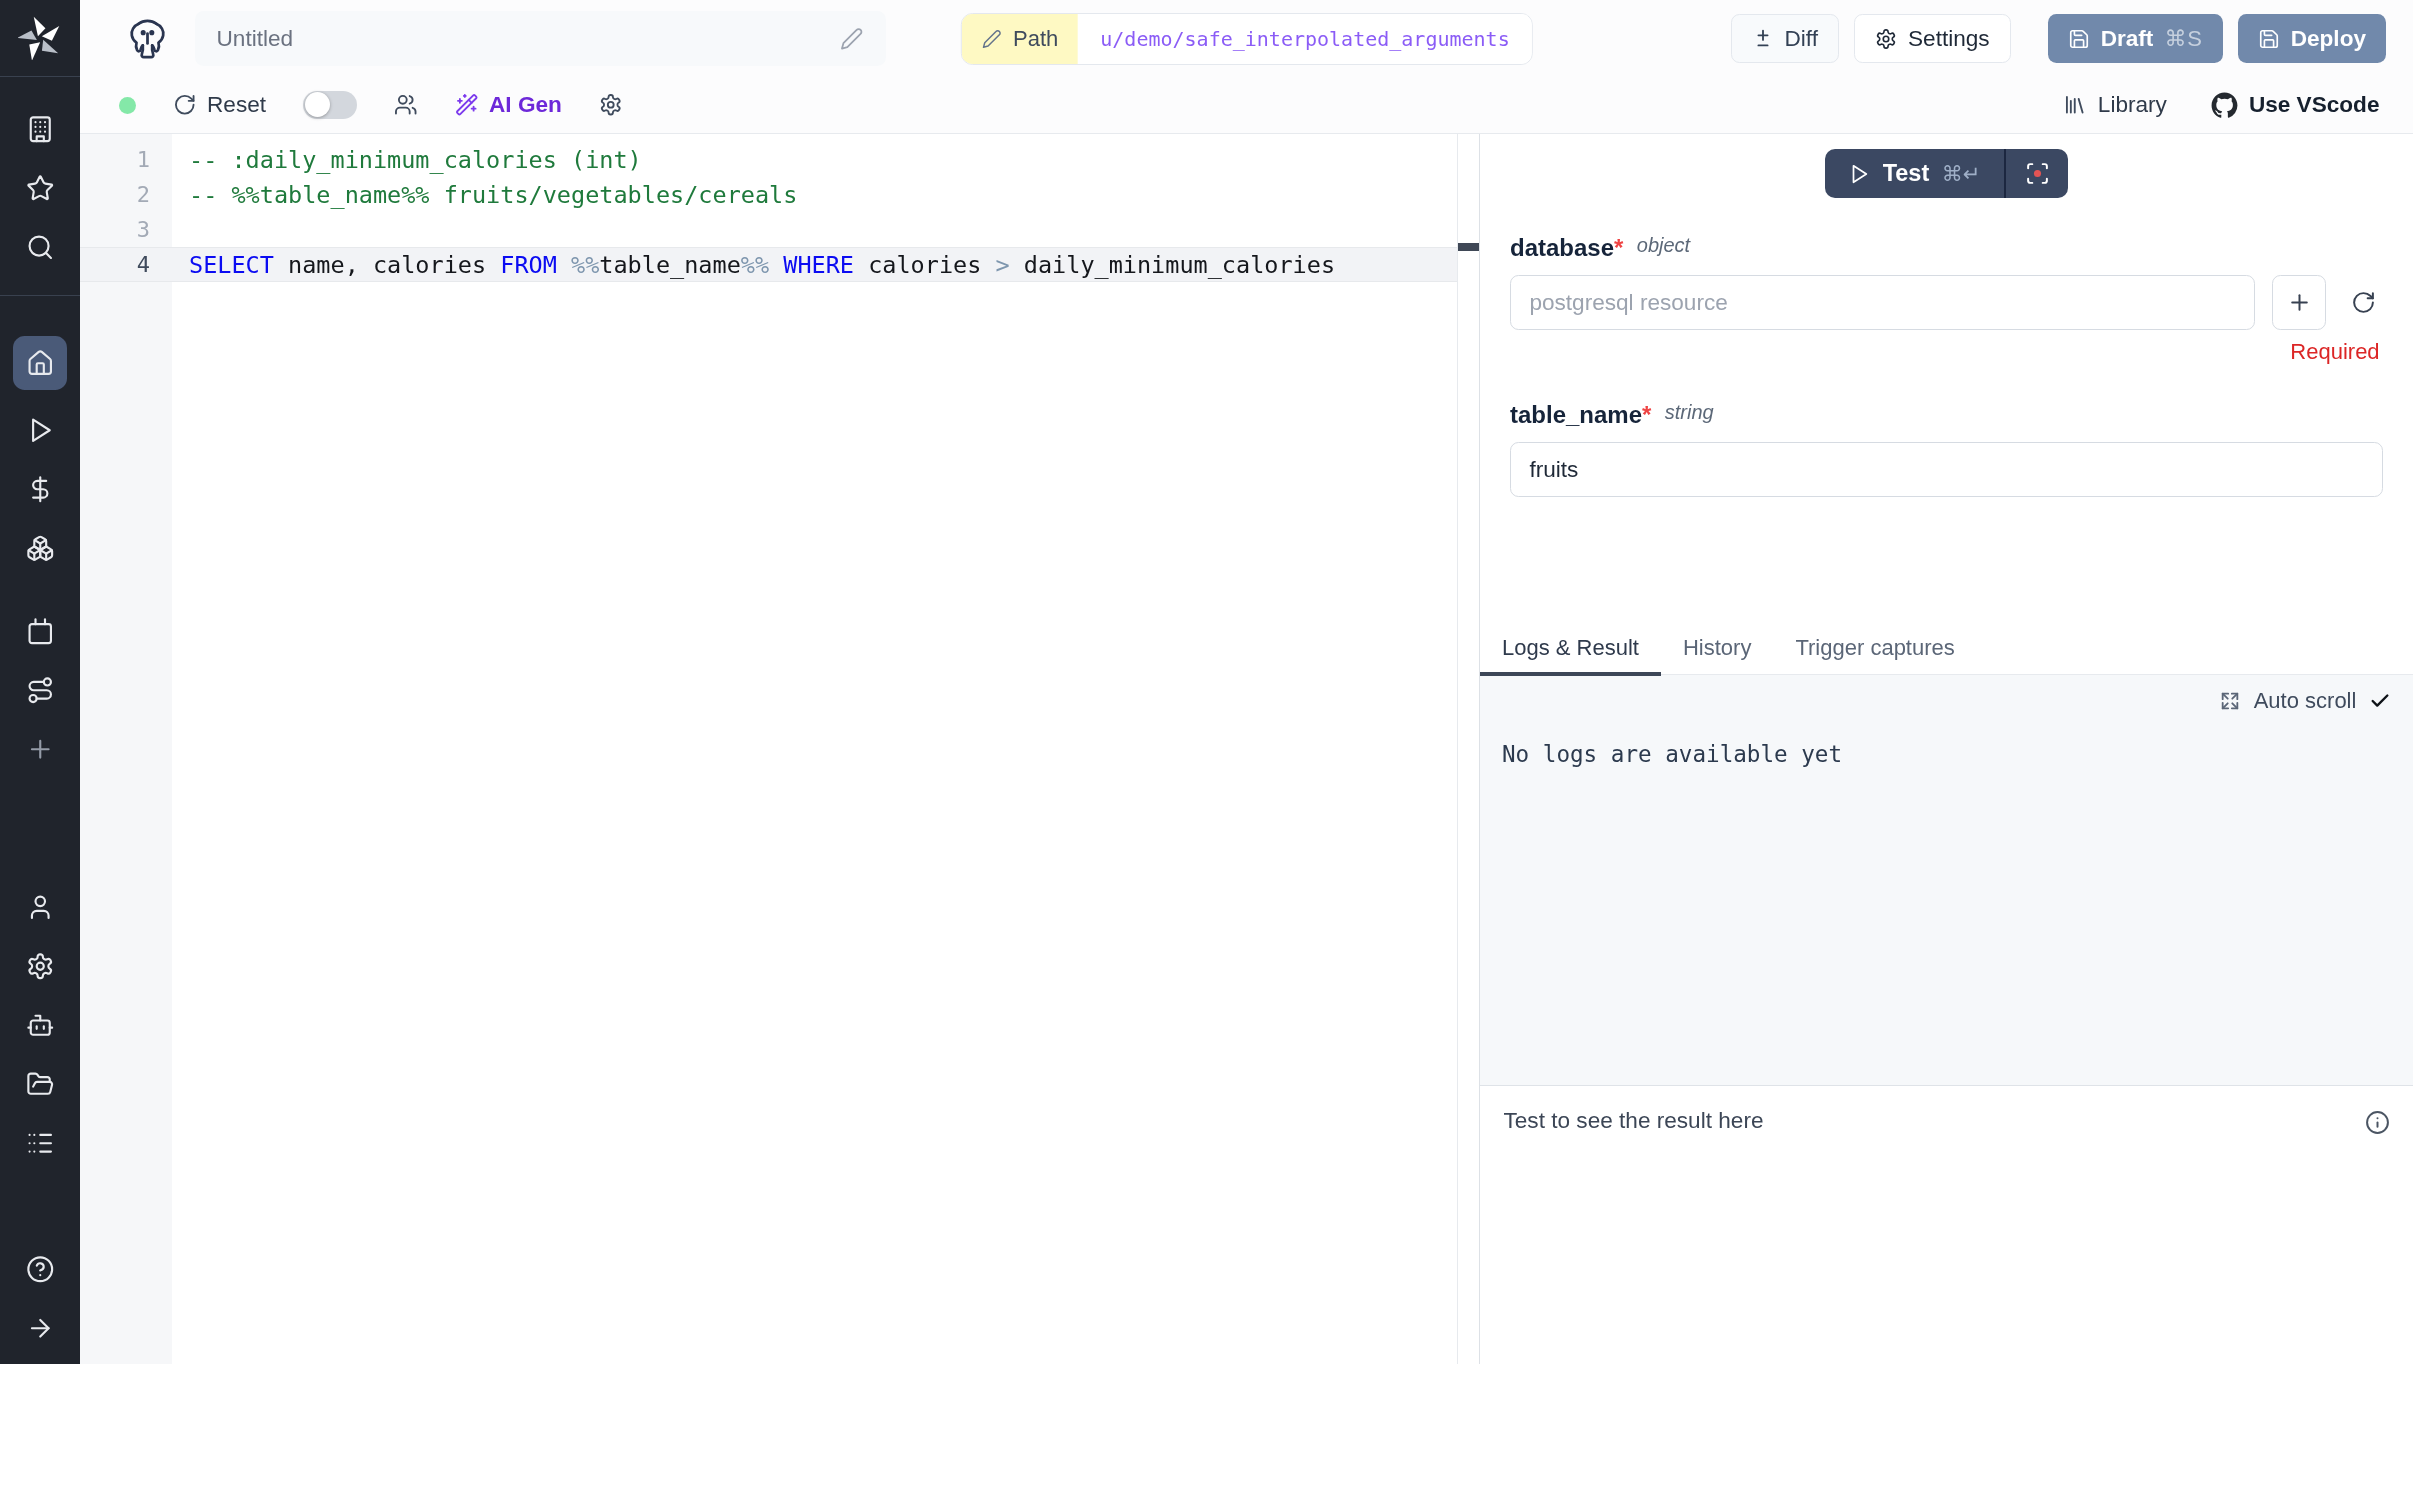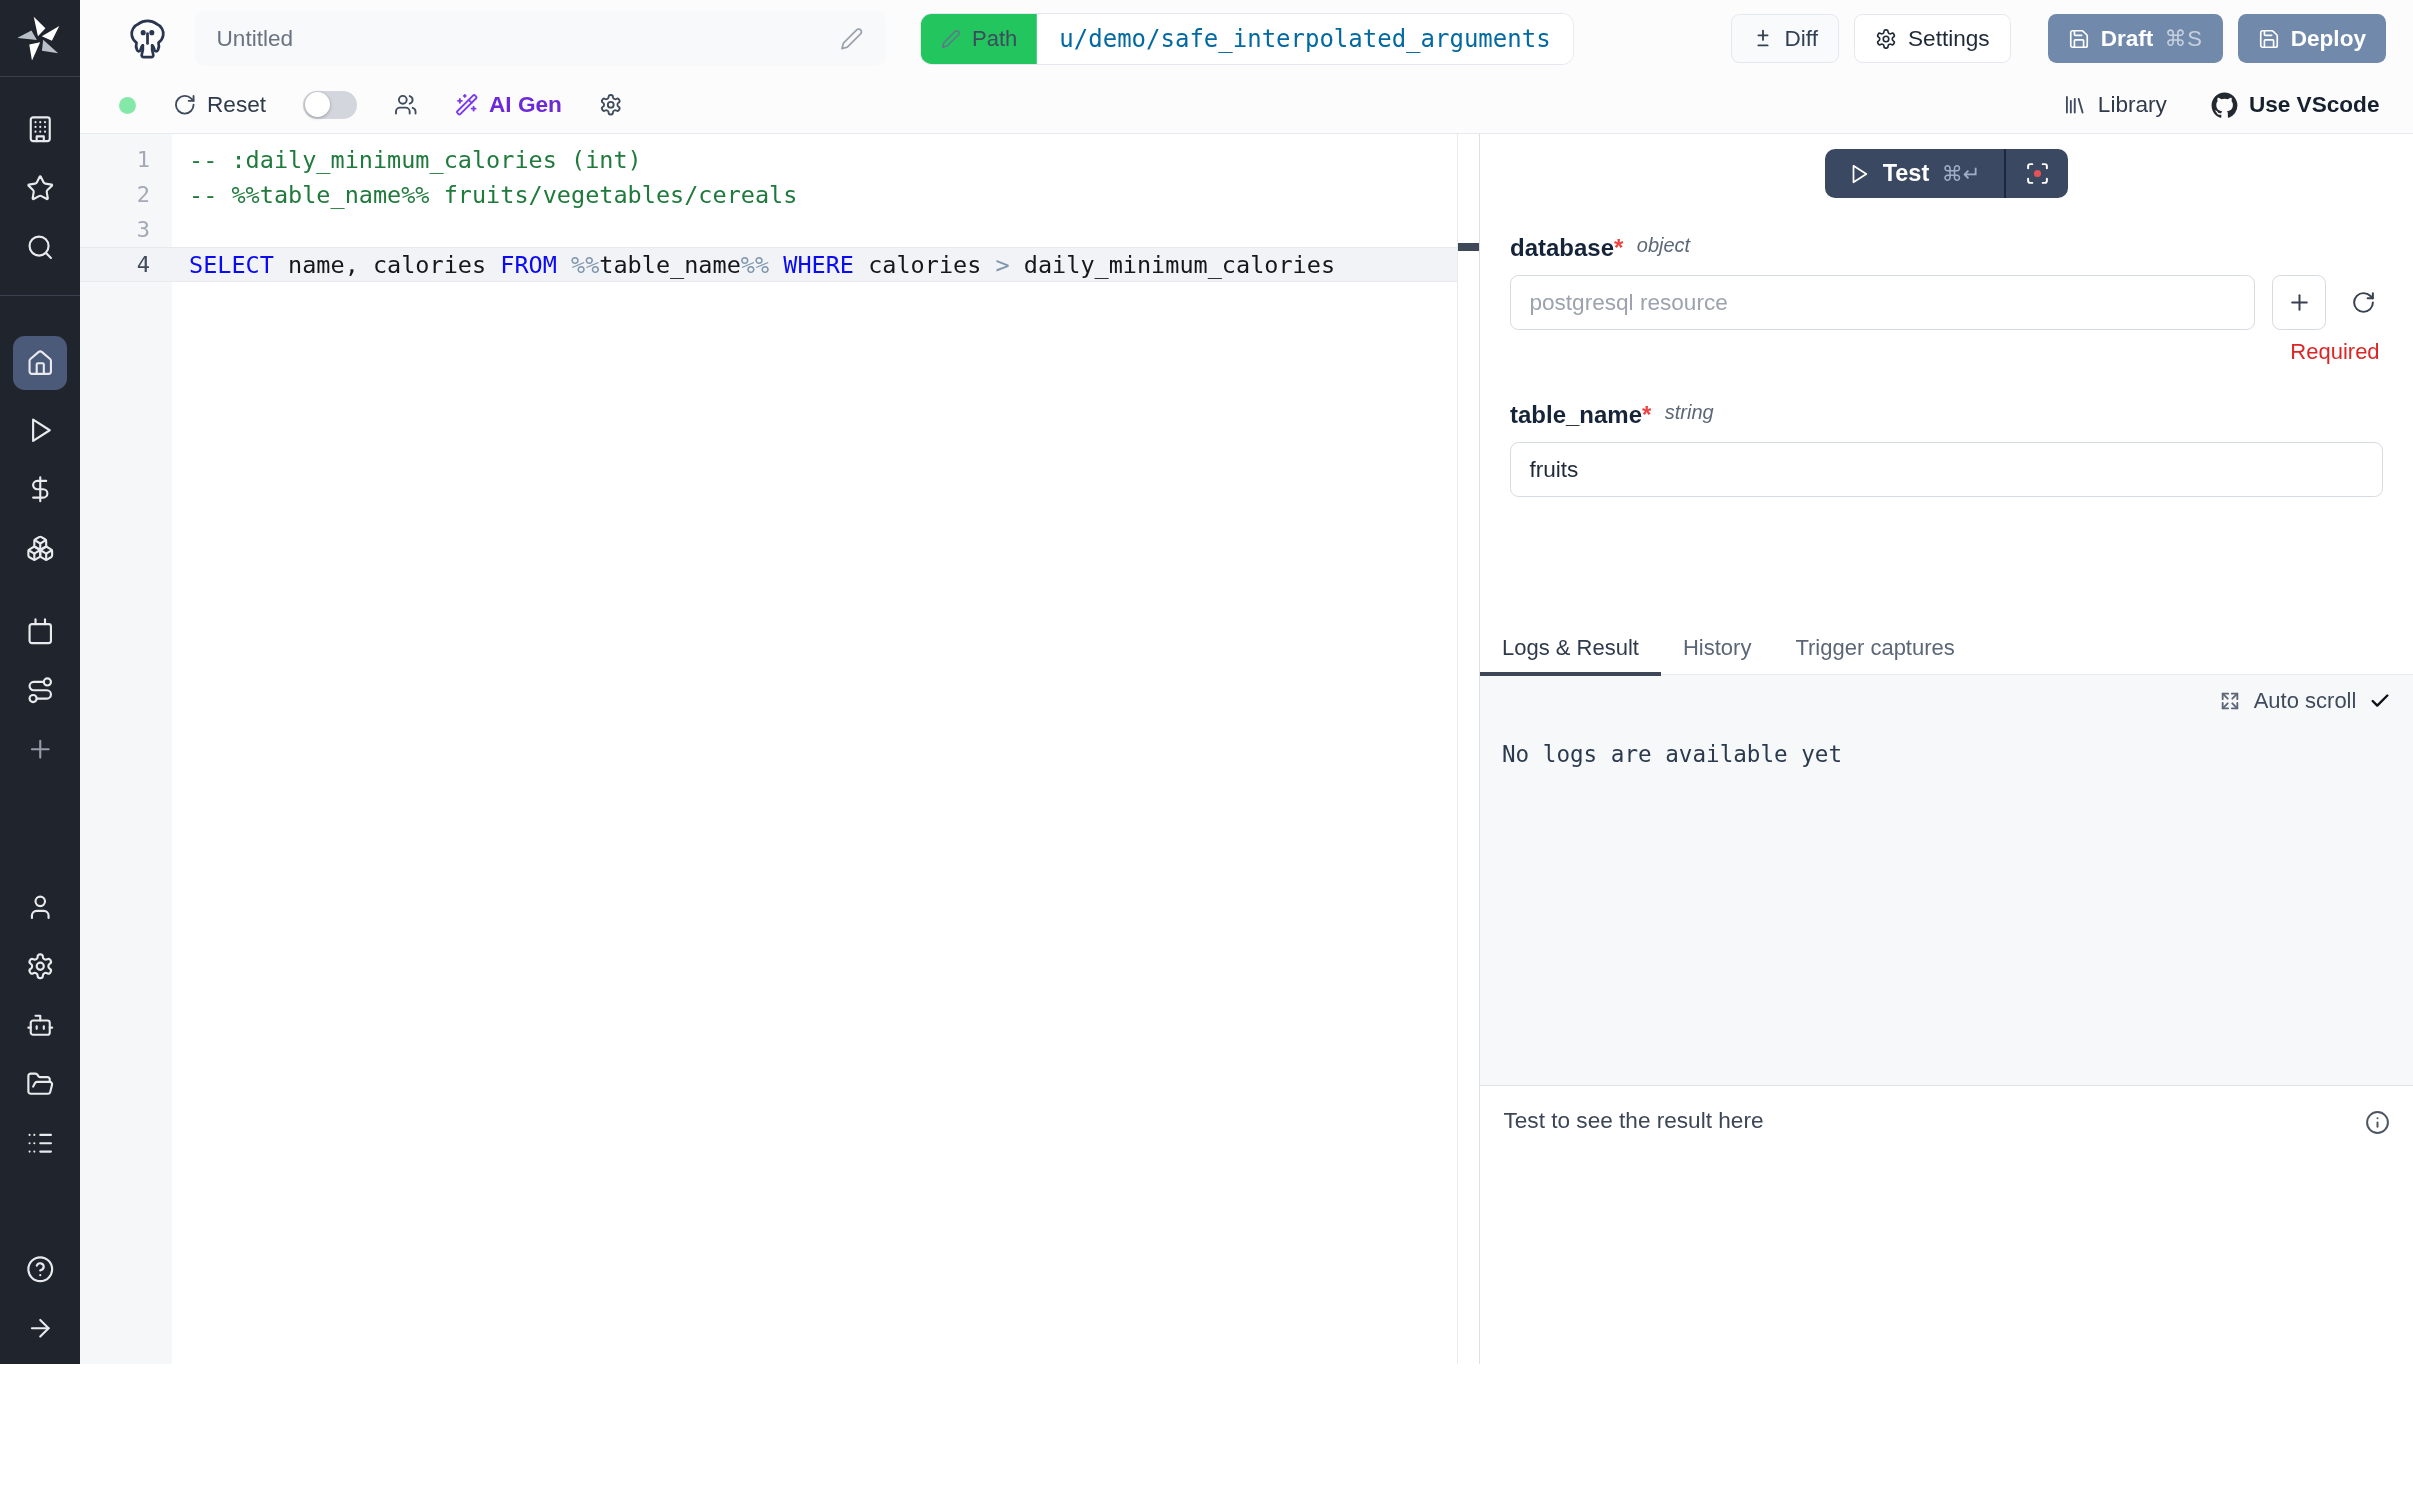--- a/index.html
+++ b/index.html
@@ -23,23 +23,23 @@
   .icon-btn.gap-before { margin-top:23.5px; }
 
   
   .content { flex:1; display:flex; flex-direction:column; min-width:0; }
   .topbar { height:77px; background:#fcfcfd; display:flex; align-items:center; padding:0 27px; position:relative; flex-shrink:0; }
   .lang-icon { width:47px; height:47px; color:#2a3550; margin-left:17px; flex-shrink:0; }
   .lang-icon svg { width:47px; height:47px; }
   .title-box { margin-left:23.5px; width:691px; height:55px; background:#f7f9fb; border-radius:8.4px; display:flex; align-items:center; padding:0 22px; color:#6b7280; font-size:22.6px; cursor:text; }
   .title-pencil { margin-left:auto; color:#9ca3af; width:23.5px; height:23.5px; }
   .path-chip { position:absolute; left:50%; transform:translateX(-50%); height:52px; border:1.7px solid #e4e8ee; border-radius:11.7px; display:flex; overflow:hidden; font-size:22px; cursor:pointer; background:#fff; }
-  .path-left { display:flex; align-items:center; gap:11.7px; padding:0 20px; background:#22c55e; color:#3f4b5d; }
+  .path-left { display:flex; align-items:center; gap:11.7px; padding:0 20px; background:#fef9c3; color:#3f4b5d; }
   .path-left svg { width:20px; height:20px; color:#64748b; }
-  .path-value { display:flex; align-items:center; padding:0 22px; font-family:"DejaVu Sans Mono",monospace; font-size:24px; color:#0369a1; background:#fff; }
+  .path-value { display:flex; align-items:center; padding:0 22px; font-family:"DejaVu Sans Mono",monospace; font-size:20px; color:#8b5cf6; background:#fff; }
   .topbar-right { margin-left:auto; display:flex; align-items:center; gap:15px; }
   .btn { height:49px; border-radius:8.4px; display:flex; align-items:center; gap:11px; font-size:22.6px; padding:0 20px; cursor:pointer; white-space:nowrap; }
   .btn svg { width:22px; height:22px; }
   .btn-diff { background:#f8fafc; border:1.7px solid #e4e8ee; color:#334155; }
   .btn-settings { background:#fff; border:1.7px solid #e4e8ee; color:#1f2937; }
   .btn-primary { background:#7189ab; border:none; color:#fff; font-weight:700; }
   .btn-primary.draft { margin-left:22px; }
   .shortcut { color:#c6d0de; font-weight:400; font-size:22px; letter-spacing:0.8px; }
 
   .toolbar { height:57px; background:#fcfcfd; border-bottom:1.7px solid #e7eaee; display:flex; align-items:center; padding:0 28.5px; gap:37px; flex-shrink:0; }

